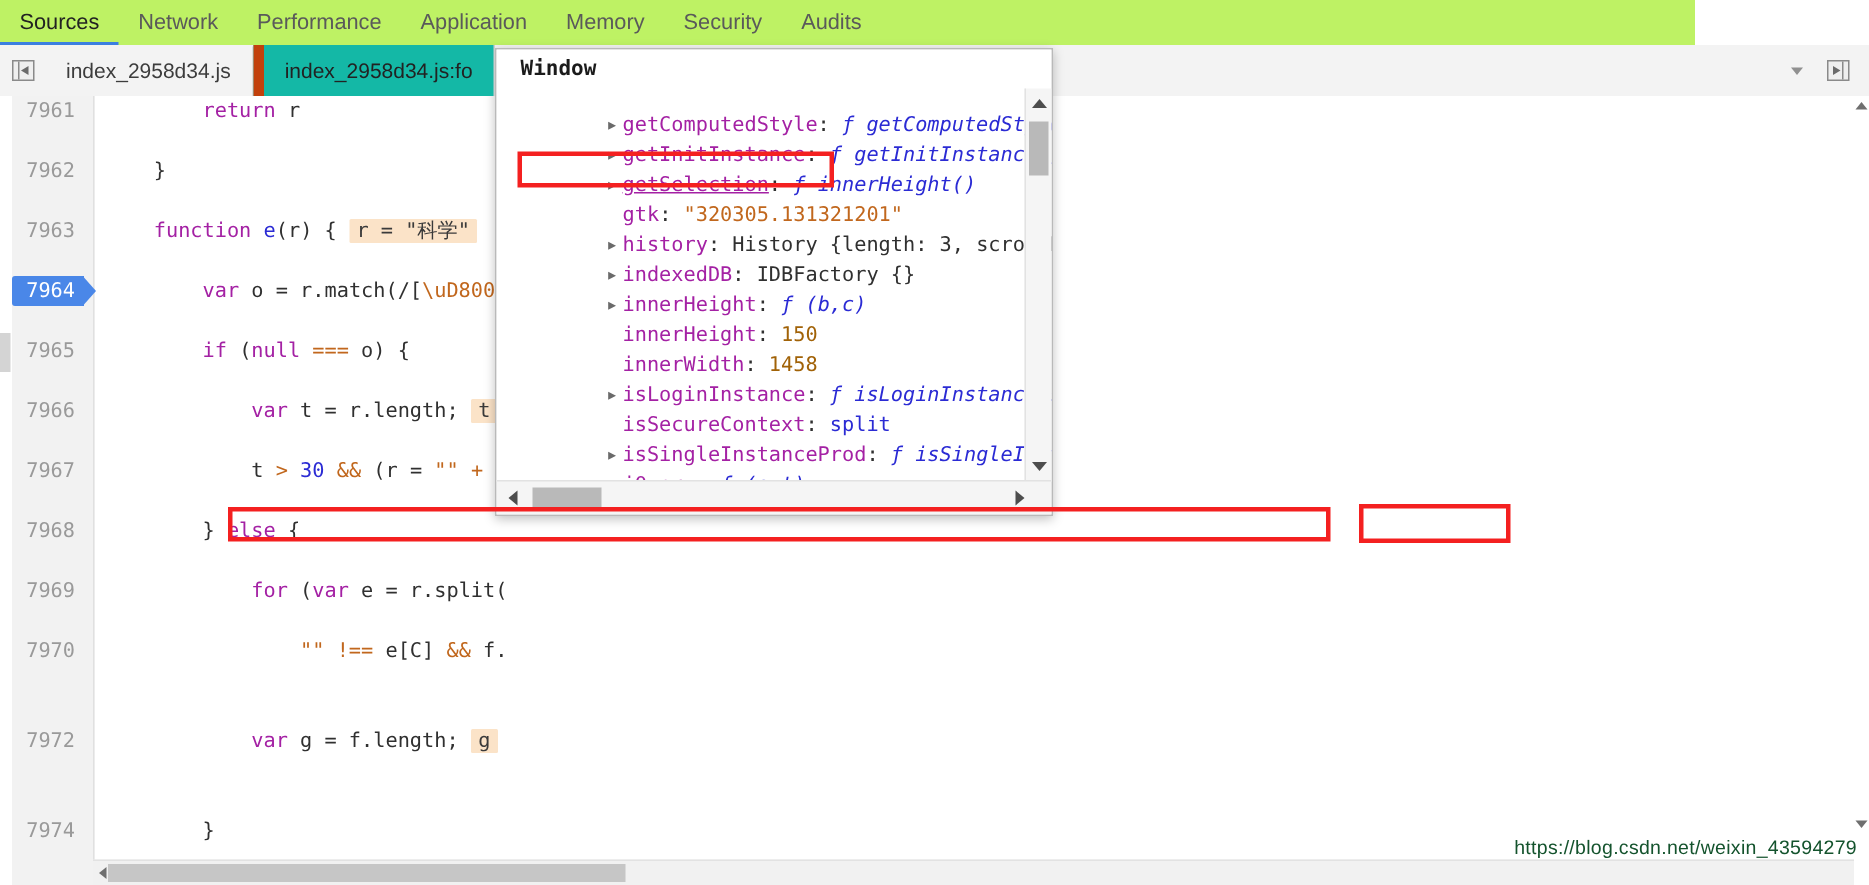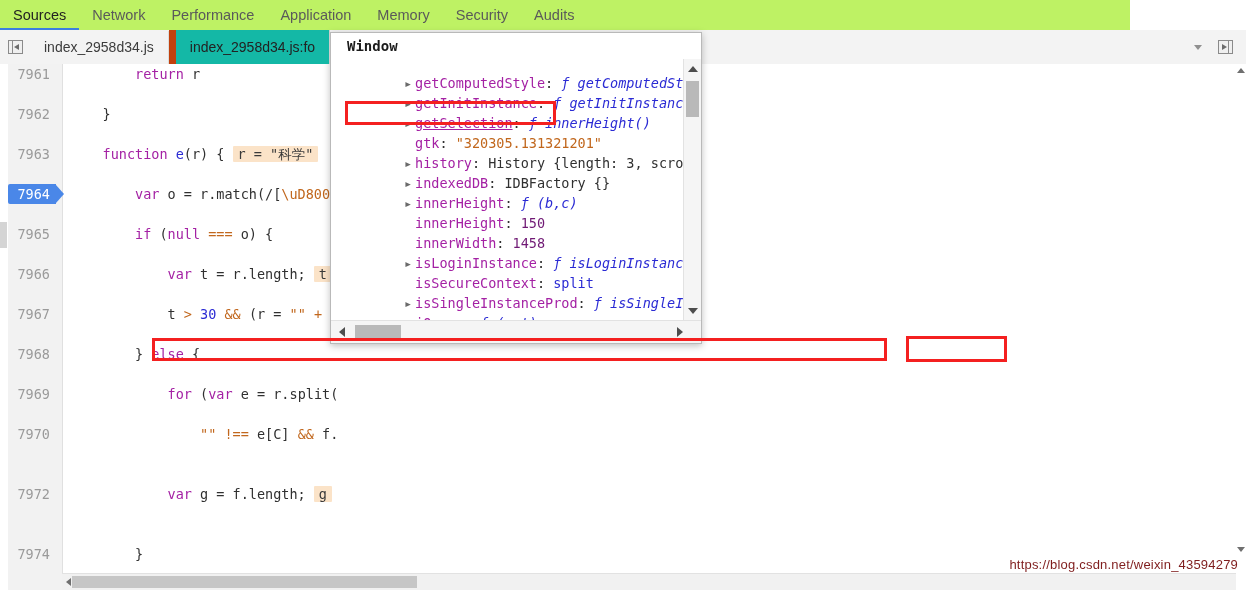--- a/index.html
+++ b/index.html
@@ -168,21 +168,21 @@
   .prow { position:relative; height:20px; white-space:pre; padding-left:8px; }
   .ptri {
     display:inline-block; width:11px;
     color:#6a6a6a;
   }
   .ptri.hidden { visibility:hidden; }
   .pname { color:#a421a4; }
   .pname.ul { text-decoration:underline; }
   .pfn   { color:#2b2bd4; font-style:italic; }
   .pstr  { color:#c1671d; }
-  .pnum  { color:#701a75; }
+  .pnum  { color:#a16207; }
   .pcls  { color:#303030; }
   .pbool { color:#2b2bd4; }
   .prow.cut { color:#cdcdcd; }
 
   .pop-vscroll {
     position:absolute; right:0; top:26px; width:17px; bottom:22px;
     background:#f5f5f5; border-left:1px solid #e2e2e2;
   }
   .pop-vscroll .arw-up, .pop-vscroll .arw-dn {
     position:absolute; left:0; width:17px; height:16px;
@@ -230,21 +230,21 @@
   }
   .ev-arrow-up { top:2px; }
   .ev-arrow-dn { bottom:20px; }
   .ev-arrow-up i { border-left:4px solid transparent;border-right:4px solid transparent;border-bottom:5px solid #6f6f6f;display:block;}
   .ev-arrow-dn i { border-left:4px solid transparent;border-right:4px solid transparent;border-top:5px solid #6f6f6f;display:block;}
 
   
   .watermark {
     position:absolute; right:8px; bottom:18px;
     font-family:"Liberation Sans", sans-serif;
-    font-size:13px; color:#7f1d1d; letter-spacing:.2px;
+    font-size:13px; color:#14532d; letter-spacing:.2px;
     pointer-events:none; white-space:nowrap;
   }
 </style>
 </head>
 <body>
 
 <div id="app">
 
   <div class="devtools-tabbar">
     <div class="dt-tab active"><span>Sources</span></div>

